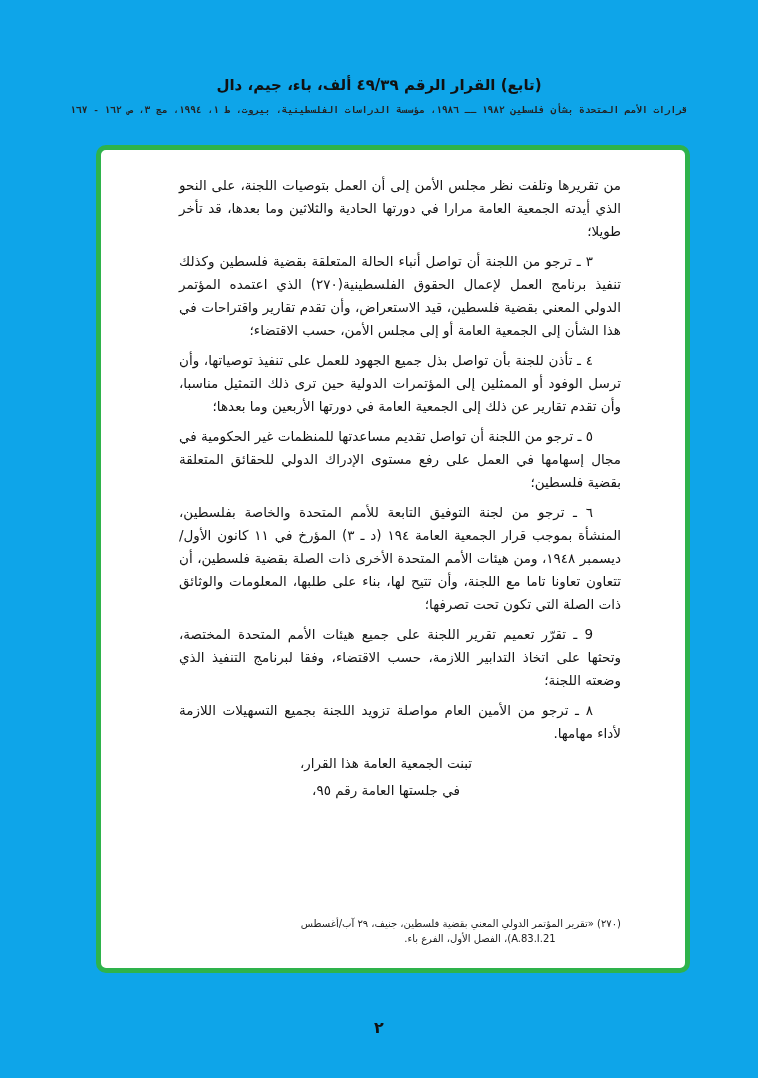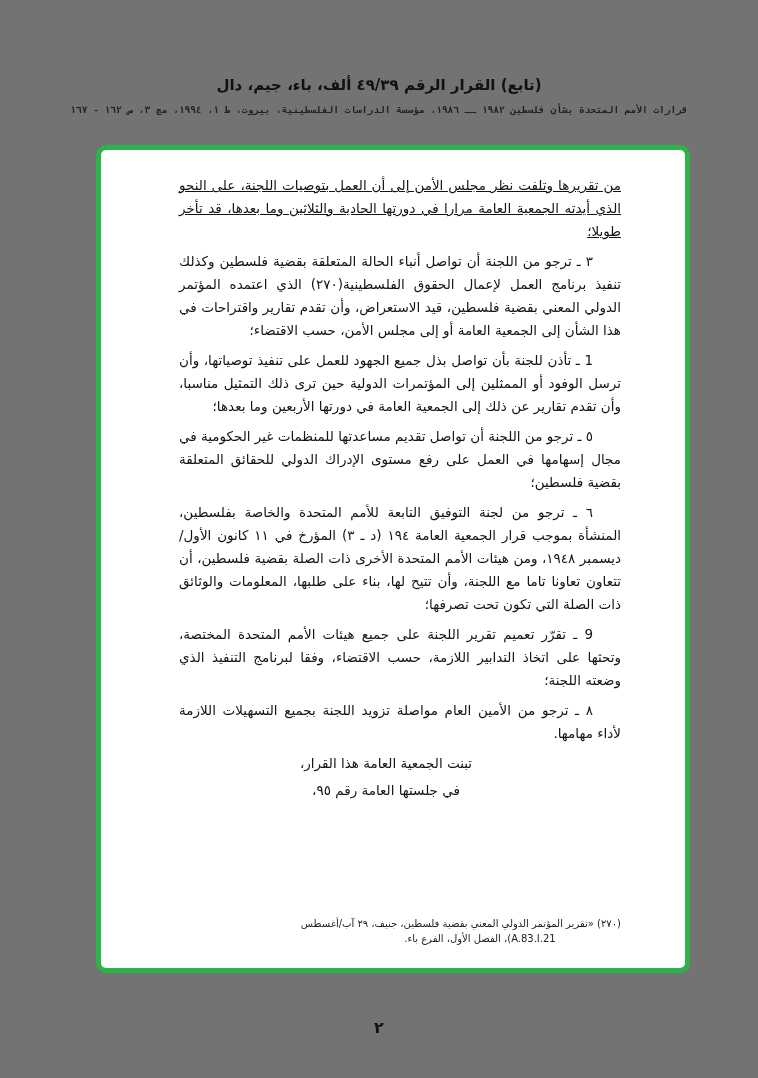--- a/index.html
+++ b/index.html
@@ -4,21 +4,21 @@
 <style>
   html, body {
     margin: 0;
     padding: 0;
     background: #ffffff;
   }
   .page {
     position: relative;
     width: 758px;
     height: 1078px;
-    background: #737373;
+    background: #0ea5e9;
     font-family: "DejaVu Sans", sans-serif;
     color: #1a1a1a;
     overflow: hidden;
   }
   .doc-header {
     position: absolute;
     top: 76px;
     left: 0;
     width: 100%;
     text-align: center;
@@ -61,21 +61,20 @@
     font-size: 13.5px;
     line-height: 23px;
     color: #141414;
   }
   .body-text p {
     margin: 0 0 7px 0;
     text-indent: 28px;
   }
   .body-text p.no-indent {
     text-indent: 0;
-    text-decoration: underline;
   }
   .body-text p.short-line {
     text-align: center;
     margin-bottom: 4px;
   }
   .footnote {
     position: absolute;
     bottom: 22px;
     right: 64px;
     width: 282px;
@@ -106,21 +105,21 @@
 
   <div class="doc-header">(تابع) القرار الرقم ٤٩/٣٩ ألف، باء، جيم، دال</div>
 
   <div class="doc-source">قرارات الأمم المتحدة بشأن فلسطين ١٩٨٢ ــ ١٩٨٦، مؤسسة الدراسات الفلسطينية، بيروت، ط ١، ١٩٩٤، مج ٣، ص ١٦٢ - ١٦٧</div>
 
   <div class="green-box">
 
     <div class="body-text">
       <p class="no-indent">من تقريرها وتلفت نظر مجلس الأمن إلى أن العمل بتوصيات اللجنة، على النحو الذي أيدته الجمعية العامة مرارا في دورتها الحادية والثلاثين وما بعدها، قد تأخر طويلا؛</p>
       <p>٣ ـ ترجو من اللجنة أن تواصل أنباء الحالة المتعلقة بقضية فلسطين وكذلك تنفيذ برنامج العمل لإعمال الحقوق الفلسطينية(٢٧٠) الذي اعتمده المؤتمر الدولي المعني بقضية فلسطين، قيد الاستعراض، وأن تقدم تقارير واقتراحات في هذا الشأن إلى الجمعية العامة أو إلى مجلس الأمن، حسب الاقتضاء؛</p>
-      <p>1 ـ تأذن للجنة بأن تواصل بذل جميع الجهود للعمل على تنفيذ توصياتها، وأن ترسل الوفود أو الممثلين إلى المؤتمرات الدولية حين ترى ذلك التمثيل مناسبا، وأن تقدم تقارير عن ذلك إلى الجمعية العامة في دورتها الأربعين وما بعدها؛</p>
+      <p>٤ ـ تأذن للجنة بأن تواصل بذل جميع الجهود للعمل على تنفيذ توصياتها، وأن ترسل الوفود أو الممثلين إلى المؤتمرات الدولية حين ترى ذلك التمثيل مناسبا، وأن تقدم تقارير عن ذلك إلى الجمعية العامة في دورتها الأربعين وما بعدها؛</p>
       <p>٥ ـ ترجو من اللجنة أن تواصل تقديم مساعدتها للمنظمات غير الحكومية في مجال إسهامها في العمل على رفع مستوى الإدراك الدولي للحقائق المتعلقة بقضية فلسطين؛</p>
       <p>٦ ـ ترجو من لجنة التوفيق التابعة للأمم المتحدة والخاصة بفلسطين، المنشأة بموجب قرار الجمعية العامة ١٩٤ (د ـ ٣) المؤرخ في ١١ كانون الأول/ديسمبر ١٩٤٨، ومن هيئات الأمم المتحدة الأخرى ذات الصلة بقضية فلسطين، أن تتعاون تعاونا تاما مع اللجنة، وأن تتيح لها، بناء على طلبها، المعلومات والوثائق ذات الصلة التي تكون تحت تصرفها؛</p>
       <p>9 ـ تقرّر تعميم تقرير اللجنة على جميع هيئات الأمم المتحدة المختصة، وتحثها على اتخاذ التدابير اللازمة، حسب الاقتضاء، وفقا لبرنامج التنفيذ الذي وضعته اللجنة؛</p>
       <p>٨ ـ ترجو من الأمين العام مواصلة تزويد اللجنة بجميع التسهيلات اللازمة لأداء مهامها.</p>
       <p class="short-line">تبنت الجمعية العامة هذا القرار،</p>
       <p class="short-line">في جلستها العامة رقم ٩٥،</p>
     </div>
 
     <div class="footnote">
       <div class="fn-line">(٢٧٠) «تقرير المؤتمر الدولي المعني بقضية فلسطين، جنيف، ٢٩ آب/أغسطس</div>

